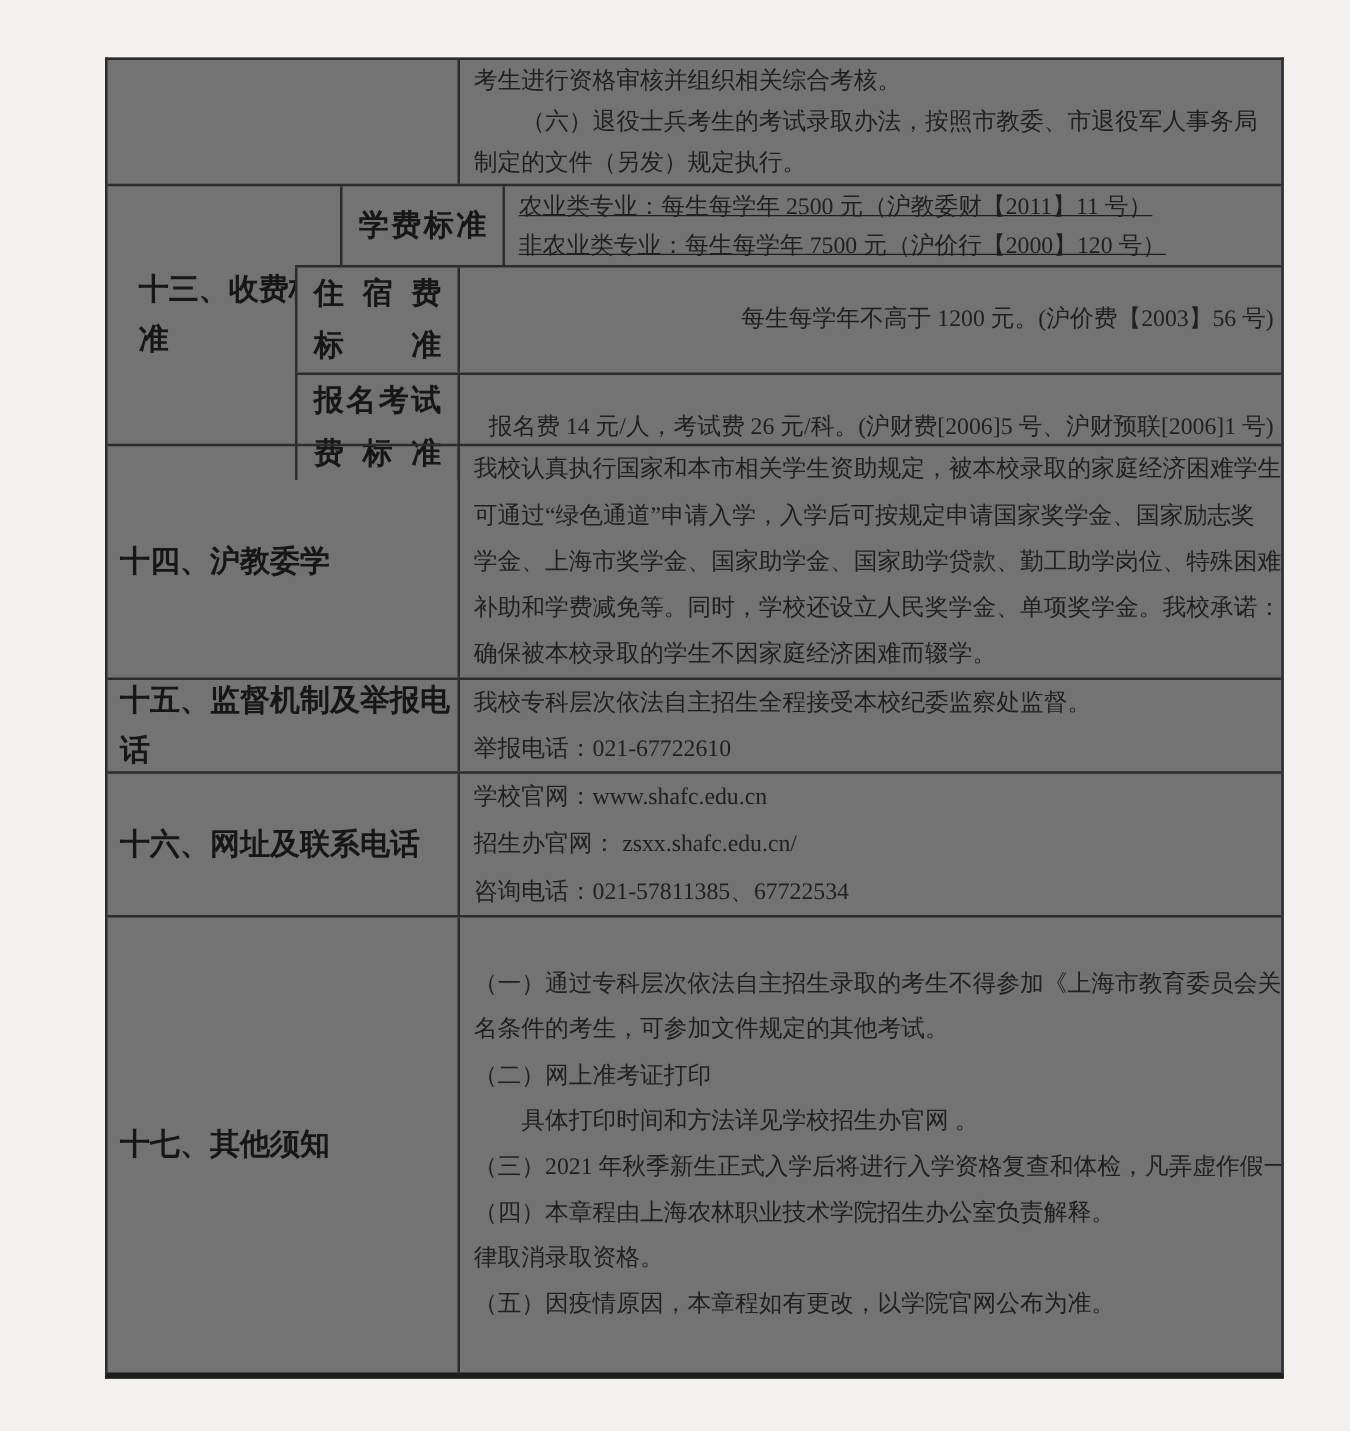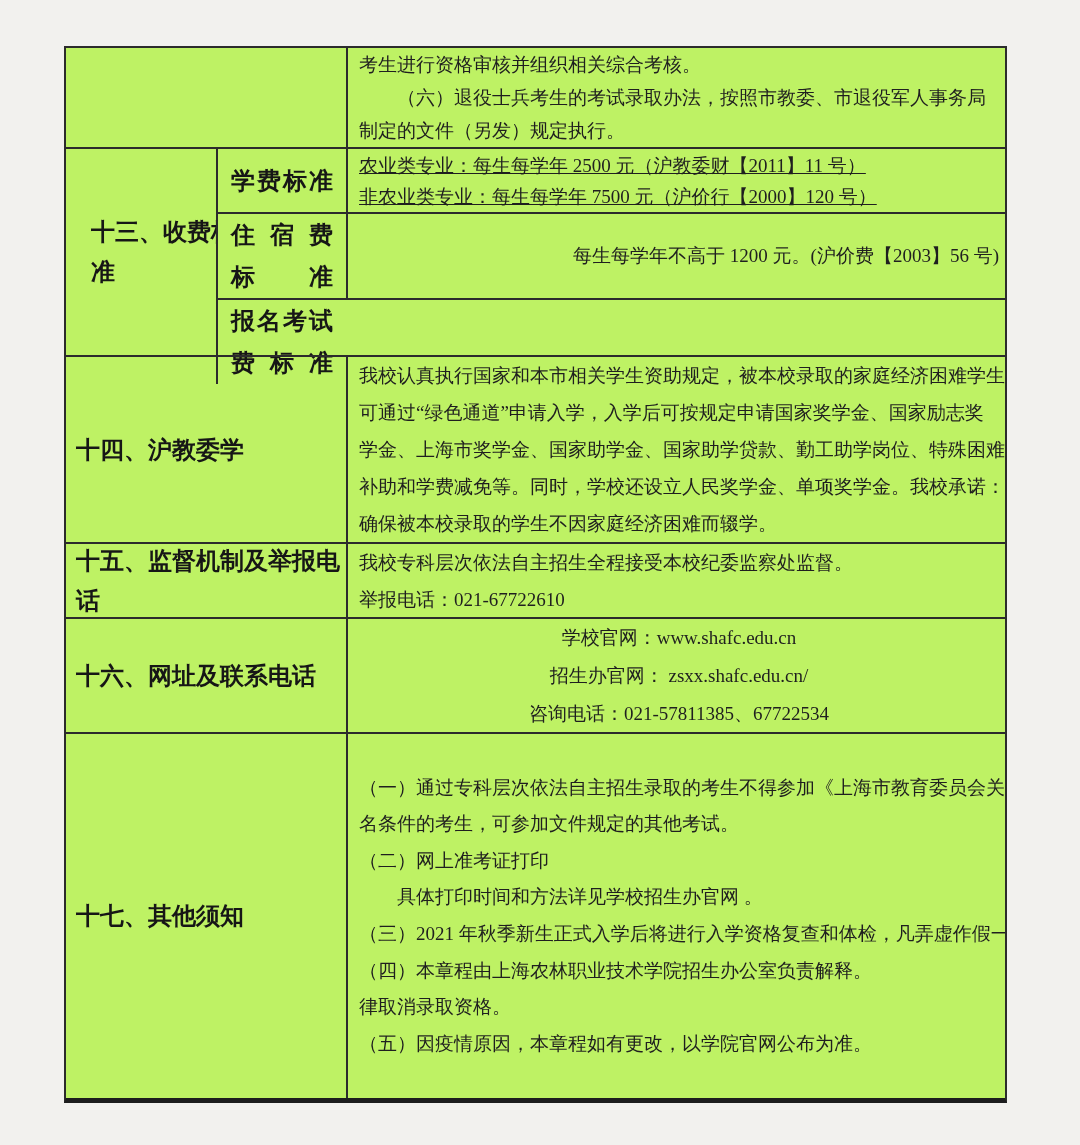--- a/index.html
+++ b/index.html
@@ -5,27 +5,27 @@
   html,body{margin:0;padding:0;}
   body{
     width:1080px;height:1145px;
     background:#f2f1ee;
     font-family:"Liberation Serif","DejaVu Serif",serif;
     color:#1d1d1d;
     position:relative;
     overflow:hidden;
   }
   .doc-table{
-    position:absolute;left:64px;top:46px;
+    position:absolute;left:84px;top:46px;
     width:943px;height:1057px;
     border:2px solid #2c2c2c;
     border-bottom:5px solid #1d1d1d;
     box-sizing:border-box;
     display:flex;flex-direction:column;
-    background:#bef264;
+    background:#737373;
   }
   .row{display:flex;box-sizing:border-box;border-top:2px solid #2c2c2c;}
   .row.first{border-top:none;}
   .label-cell{
     width:280px;flex:0 0 280px;box-sizing:border-box;
     display:flex;flex-direction:column;justify-content:center;
     padding:0 4px 0 10px;
     font-family:"Liberation Sans","DejaVu Sans",sans-serif;
     font-weight:700;font-size:24px;line-height:40px;
     color:#161616;
@@ -39,27 +39,27 @@
     padding:0 6px 0 11px;
     overflow:hidden;
   }
   .cline{font-size:19px;white-space:nowrap;color:#1f1f1f;}
   .indent{text-indent:2em;}
   
   .r-cont{height:99px;}  .r-cont .cline{line-height:33px;}
   .r-fees{height:208px;}
   .r-aid{height:187px;}  .r-aid .cline{line-height:37px;}
   .r-sup{height:75px;}   .r-sup .cline{line-height:37px;}
-  .r-web{height:115px;}  .r-web .cline{line-height:38px;text-align:center;}
+  .r-web{height:115px;}  .r-web .cline{line-height:38px;}
   .r-other{flex:1;}      .r-other .cline{line-height:36.6px;}
   
   .r-fees .label-cell{width:150px;flex:0 0 150px;padding-left:25px;}
   .subrows{flex:1;display:flex;flex-direction:column;}
   .subrow{display:flex;flex:1;box-sizing:border-box;border-top:2px solid #2c2c2c;}
-  .subrow.first{border-top:none;}
+  .subrow.first{border-top:none;margin-left:36px;}
   .sr-tuition{height:65px;flex:0 0 63px;}
   .sr-accom{height:91px;flex:0 0 73px;}
   .sr-exam{flex:1;}
   .sublabel-cell{
     width:130px;flex:0 0 130px;box-sizing:border-box;
     border-left:2px solid #2c2c2c;
     display:flex;flex-direction:column;justify-content:center;
     padding:0 13px;
     font-family:"Liberation Sans","DejaVu Sans",sans-serif;
     font-weight:700;font-size:24px;line-height:42px;color:#161616;
@@ -108,20 +108,23 @@
         <div class="content-cell">
           <div class="cline">每生每学年不高于 1200 元。(沪价费【2003】56 号)</div>
         </div>
       </div>
 
       <div class="subrow sr-exam">
         <div class="sublabel-cell">
           <div class="jline">报名考试</div>
           <div class="jline">费标准</div>
         </div>
+        <div class="content-cell">
+          <div class="cline">报名费 14 元/人，考试费 26 元/科。(沪财费[2006]5 号、沪财预联[2006]1 号)</div>
+        </div>
       </div>
 
     </div>
   </div>
 
   <div class="row r-aid">
     <div class="label-cell">
       <div class="label-line">十四、沪教委学</div>
     </div>
     <div class="content-cell">

